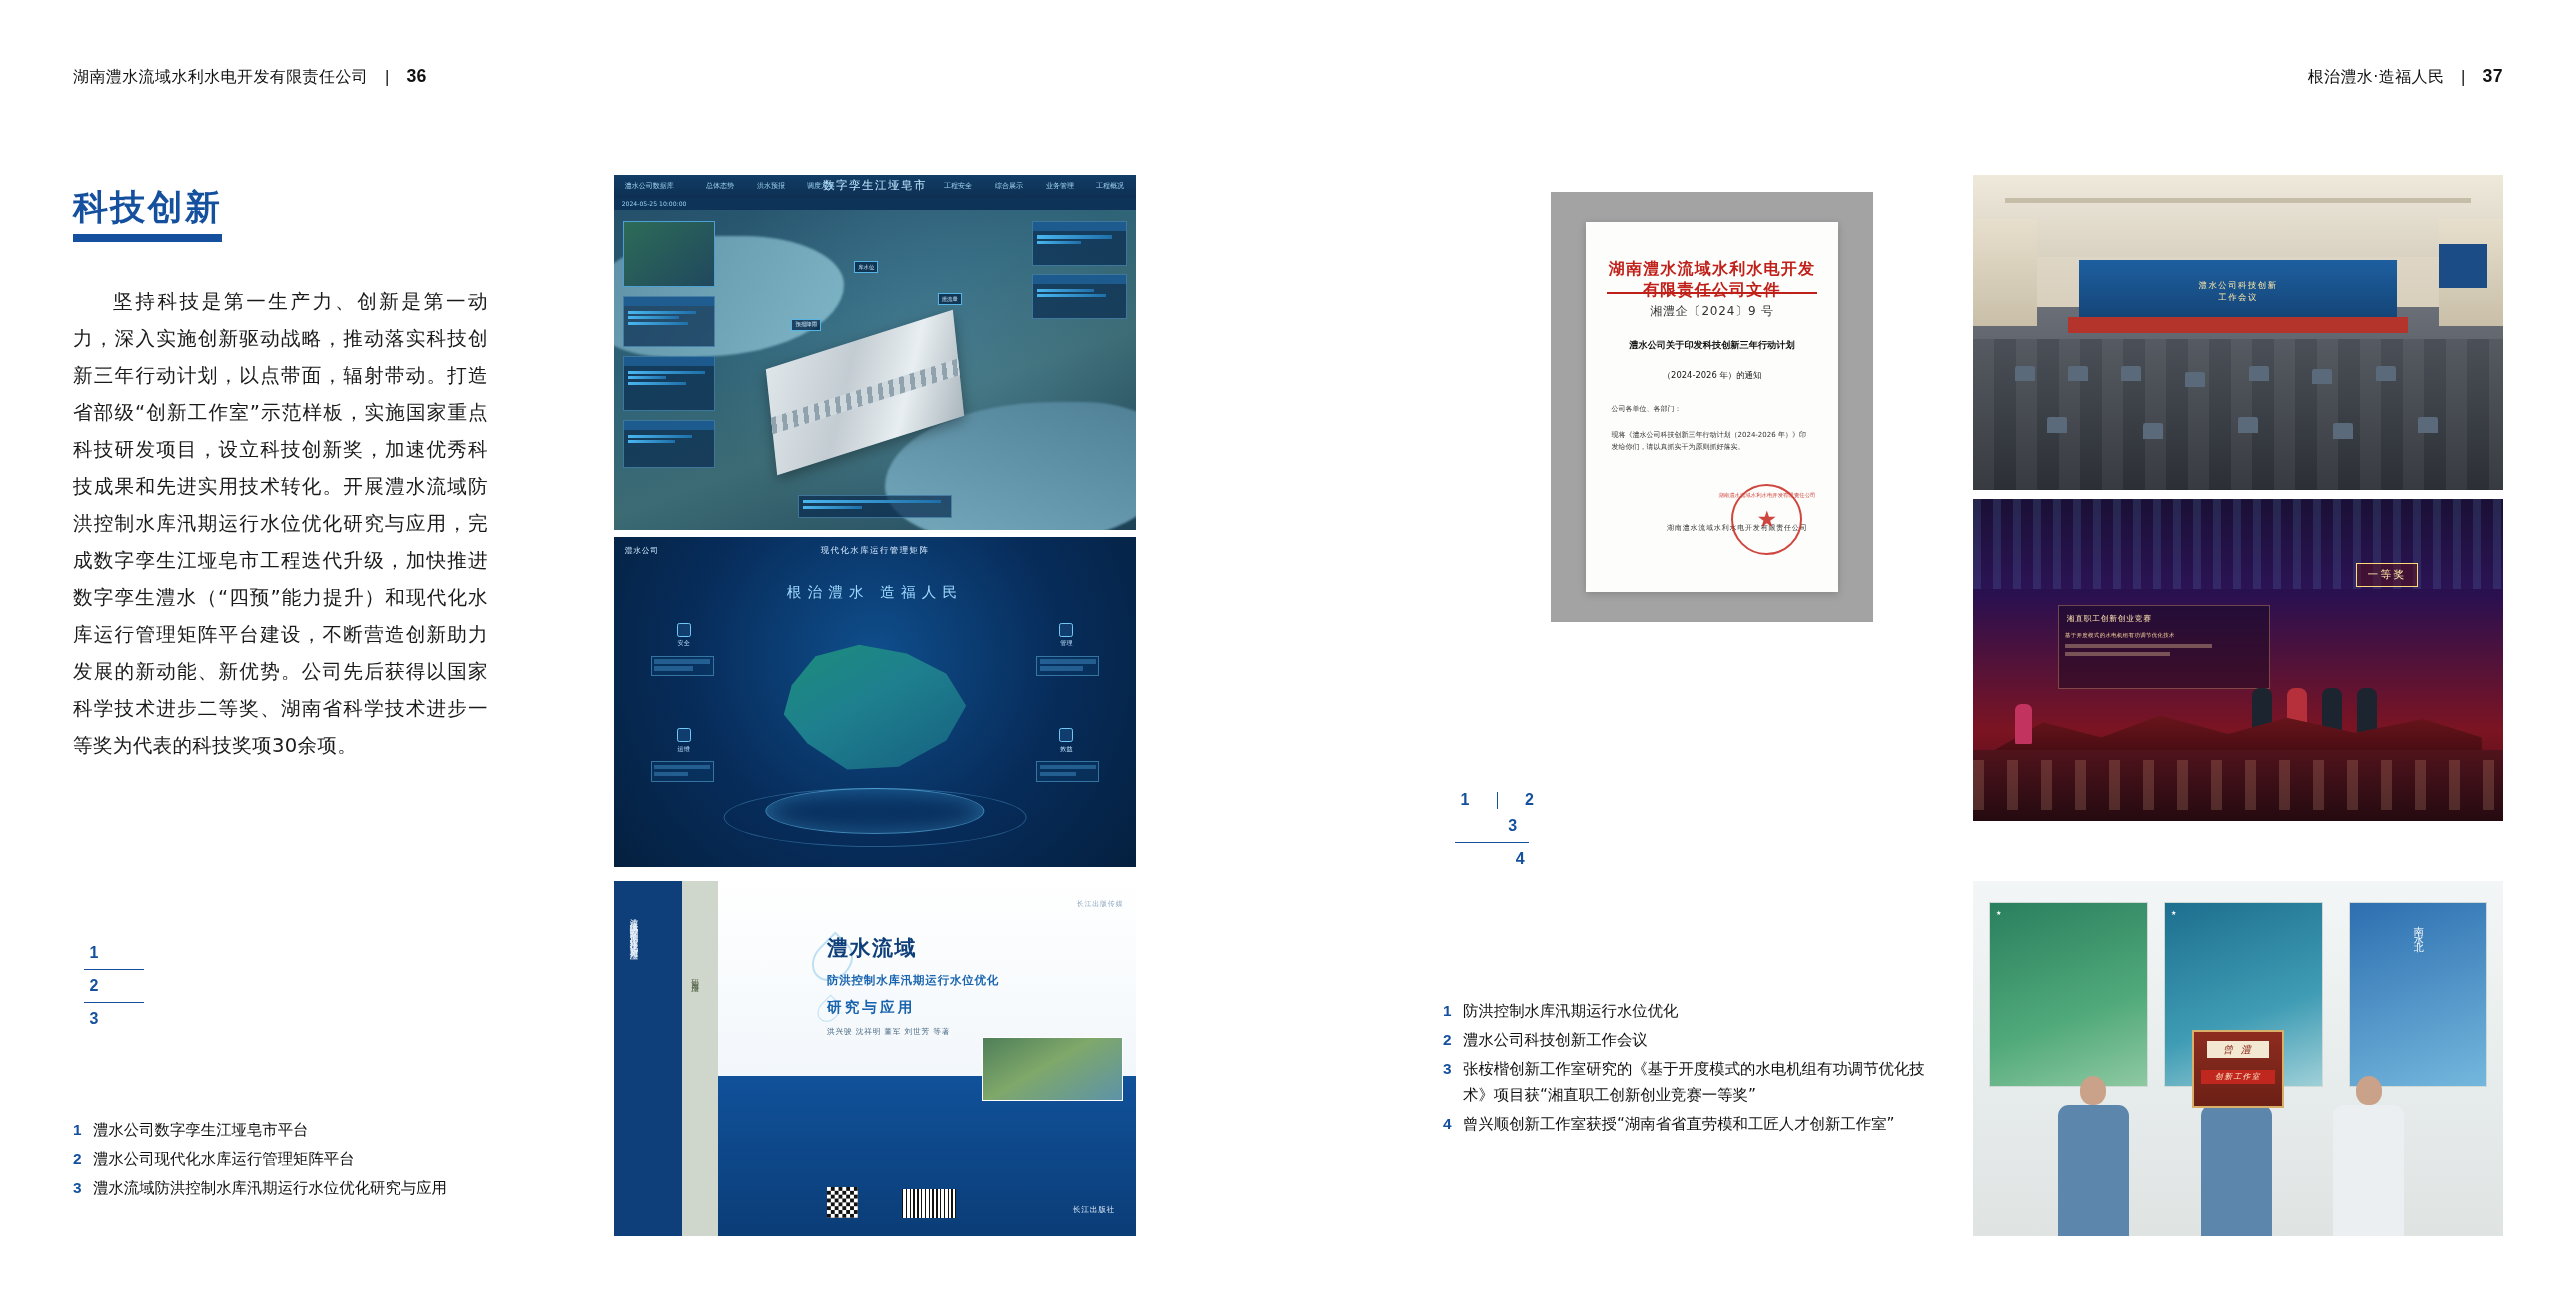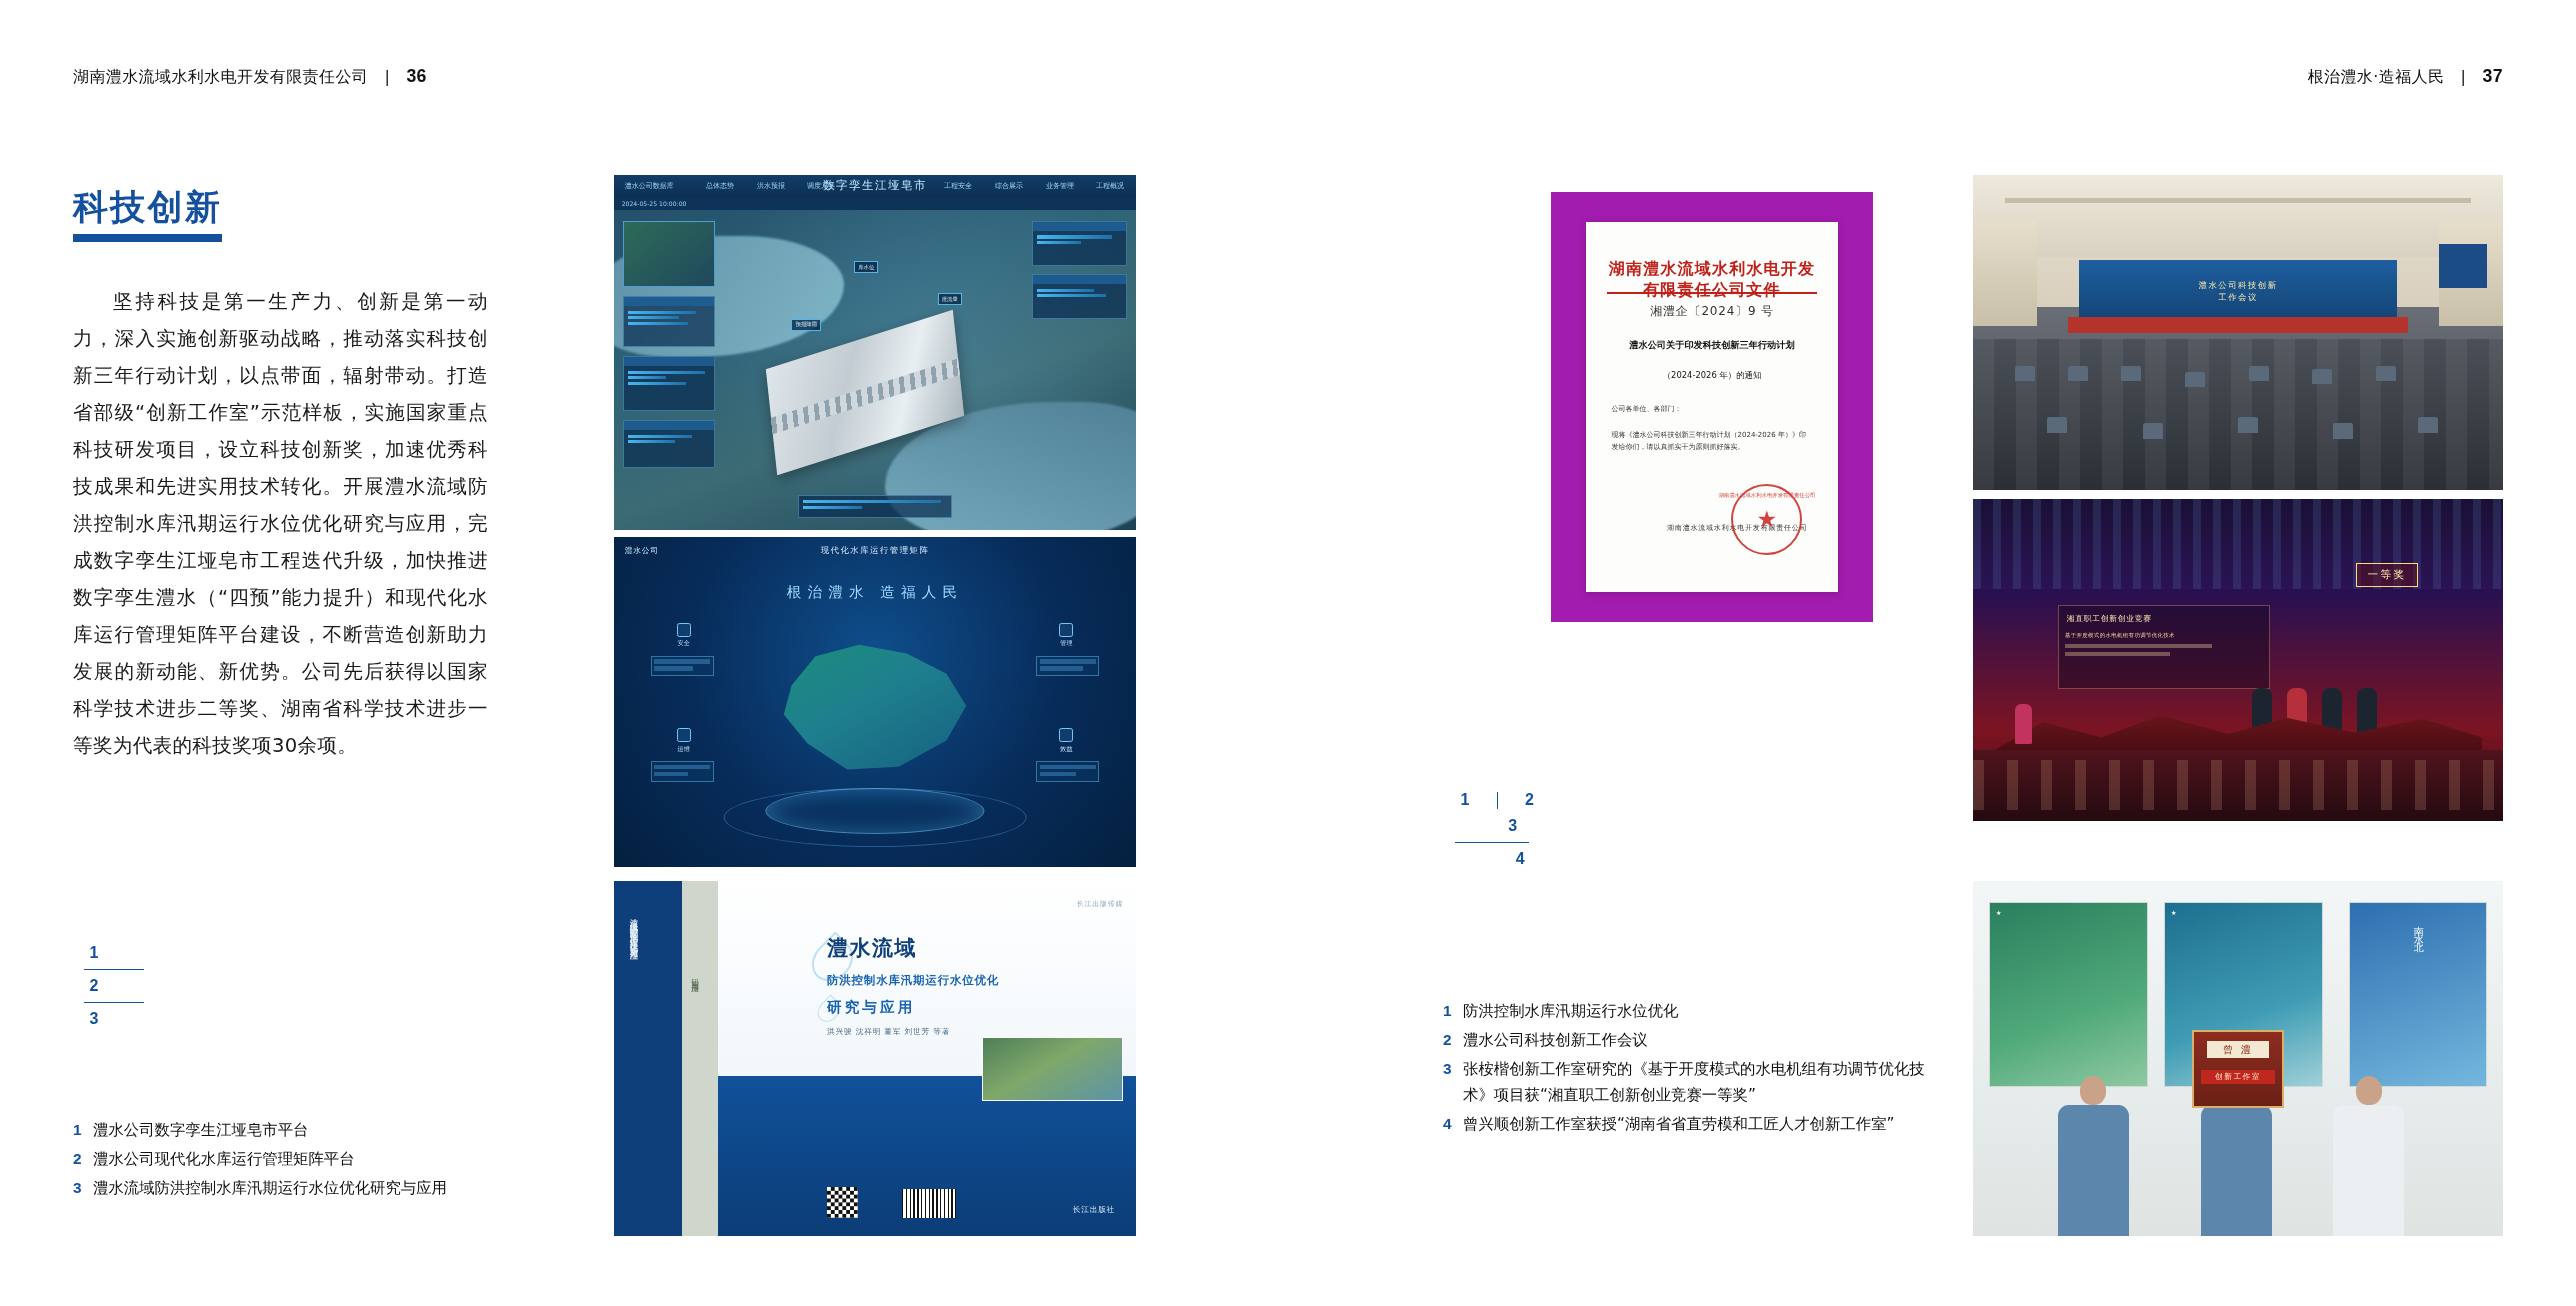--- a/index.html
+++ b/index.html
@@ -135,21 +135,21 @@
   .book-qr { position:absolute; left:26%; bottom:5%; width:31px; height:31px;
              background:repeating-conic-gradient(#111 0% 25%, #fff 0% 50%) 0 0/7.7px 7.7px; }
   .book-bar { position:absolute; left:44%; bottom:5%; width:54px; height:29px; background:#fff;
               background-image:repeating-linear-gradient(90deg,#111 0 1.5px,#fff 1.5px 3.8px); }
   .book-pub { position:absolute; right:5%; bottom:6%; color:#dce9f5; font-size:7.7px; letter-spacing:0.8px; }
   .spine-txt { position:absolute; color:#eaf2fa; font-size:8.4px; writing-mode:vertical-rl; letter-spacing:1.5px; }
   .spine-txt2 { position:absolute; color:#5d6b52; font-size:7.7px; writing-mode:vertical-rl; letter-spacing:1.5px; }
   .book-topband { position:absolute; right:3%; top:5%; color:#8aa6bd; font-size:7px; letter-spacing:0.8px;}
 
   
-  .doc { background:#a21caf; display:flex; align-items:center; justify-content:center;text-decoration:underline; }
+  .doc { background:#a3a3a3; display:flex; align-items:center; justify-content:center;text-decoration:underline; }
   .doc-page { width:78%; height:86%; background:#fdfdfb; box-shadow:0 1.5px 7.7px rgba(0,0,0,.18); position:relative; }
   .doc-red { position:absolute; left:8%; top:10%; width:84%; text-align:center; color:#c0201a; font-size:16px; font-weight:700; letter-spacing:1.2px; }
   .doc-redline { position:absolute; left:8%; top:19%; width:84%; height:1.5px; background:#c0201a; }
   .doc-no { position:absolute; left:8%; top:22%; width:84%; text-align:center; color:#333; font-size:12px; letter-spacing:0.8px;}
   .doc-t1 { position:absolute; left:12%; top:31%; width:76%; text-align:center; color:#111; font-size:9.2px; line-height:15.4px; font-weight:700;}
   .doc-t2 { position:absolute; left:12%; top:40%; width:76%; text-align:center; color:#111; font-size:8.4px;}
   .doc-p { position:absolute; left:10%; width:80%; color:#333; font-size:7px; line-height:12.3px; }
   .doc-sign { position:absolute; right:12%; bottom:16%; color:#333; font-size:7px; letter-spacing:0.8px;}
   .doc-seal { position:absolute; right:14%; bottom:10%; width:71px; height:71px; border:2.3px solid #c8261f; border-radius:50%; opacity:.85; }
   .doc-seal:before{ content:"★"; position:absolute; left:50%; top:50%; transform:translate(-50%,-50%); color:#c8261f; font-size:23px;}
@@ -195,21 +195,21 @@
   .grp-bg-c { position:absolute; left:36%; top:6%; width:30%; height:52%; background:linear-gradient(160deg,#1d6f8f,#3f9cb4 60%,#9fd0d8); border:0.8px solid #cfdad6;}
   .grp-bg-r { position:absolute; right:3%; top:6%; width:26%; height:52%; background:linear-gradient(160deg,#2d6fb0,#74b7dd); border:0.8px solid #cfdad6;}
   .grp-bg-r .bt { position:absolute; left:50%; top:8%; transform:translateX(-50%); color:#fff; font-size:10px; letter-spacing:2.3px; writing-mode:vertical-rl;}
   .grp-logo { position:absolute; font-size:6.1px; color:#ffffff; letter-spacing:0.8px; }
   .g-person { position:absolute; bottom:0; }
   .g-head { width:26px; height:29px; background:#caa189; border-radius:50% 50% 45% 45%; margin:0 auto; }
   .g-body { width:71px; height:131px; border-radius:10.7px 10.7px 0 0; }
   .g-body.blue { background:#5d86ac; }
   .g-body.white { background:#eceff1; }
   .plaque { position:absolute; left:50%; bottom:36%; transform:translateX(-50%); width:92px; height:78px;
-            background:linear-gradient(#8d2c1f,#6c2016); border:2.3px solid #d9b06a; }
+            background:linear-gradient(#8d2c1f,#6c2016); border:2.3px solid #d9b06a;font-style:italic; }
   .plaque .p1 { margin:9.2px auto 3.1px; width:70%; height:17px; background:#f3e9d2; color:#8d2c1f; font-size:10px; text-align:center; line-height:17px; letter-spacing:2.3px;}
   .plaque .p2 { margin:12px auto; width:84%; height:14px; background:#c0281f; color:#ffe8c8; font-size:7.7px; text-align:center; line-height:14px; letter-spacing:1.5px;}
 
   
   .rulebox-r { position:absolute; }
 </style>
 </head>
 <body>
 
 <div class="spread">

